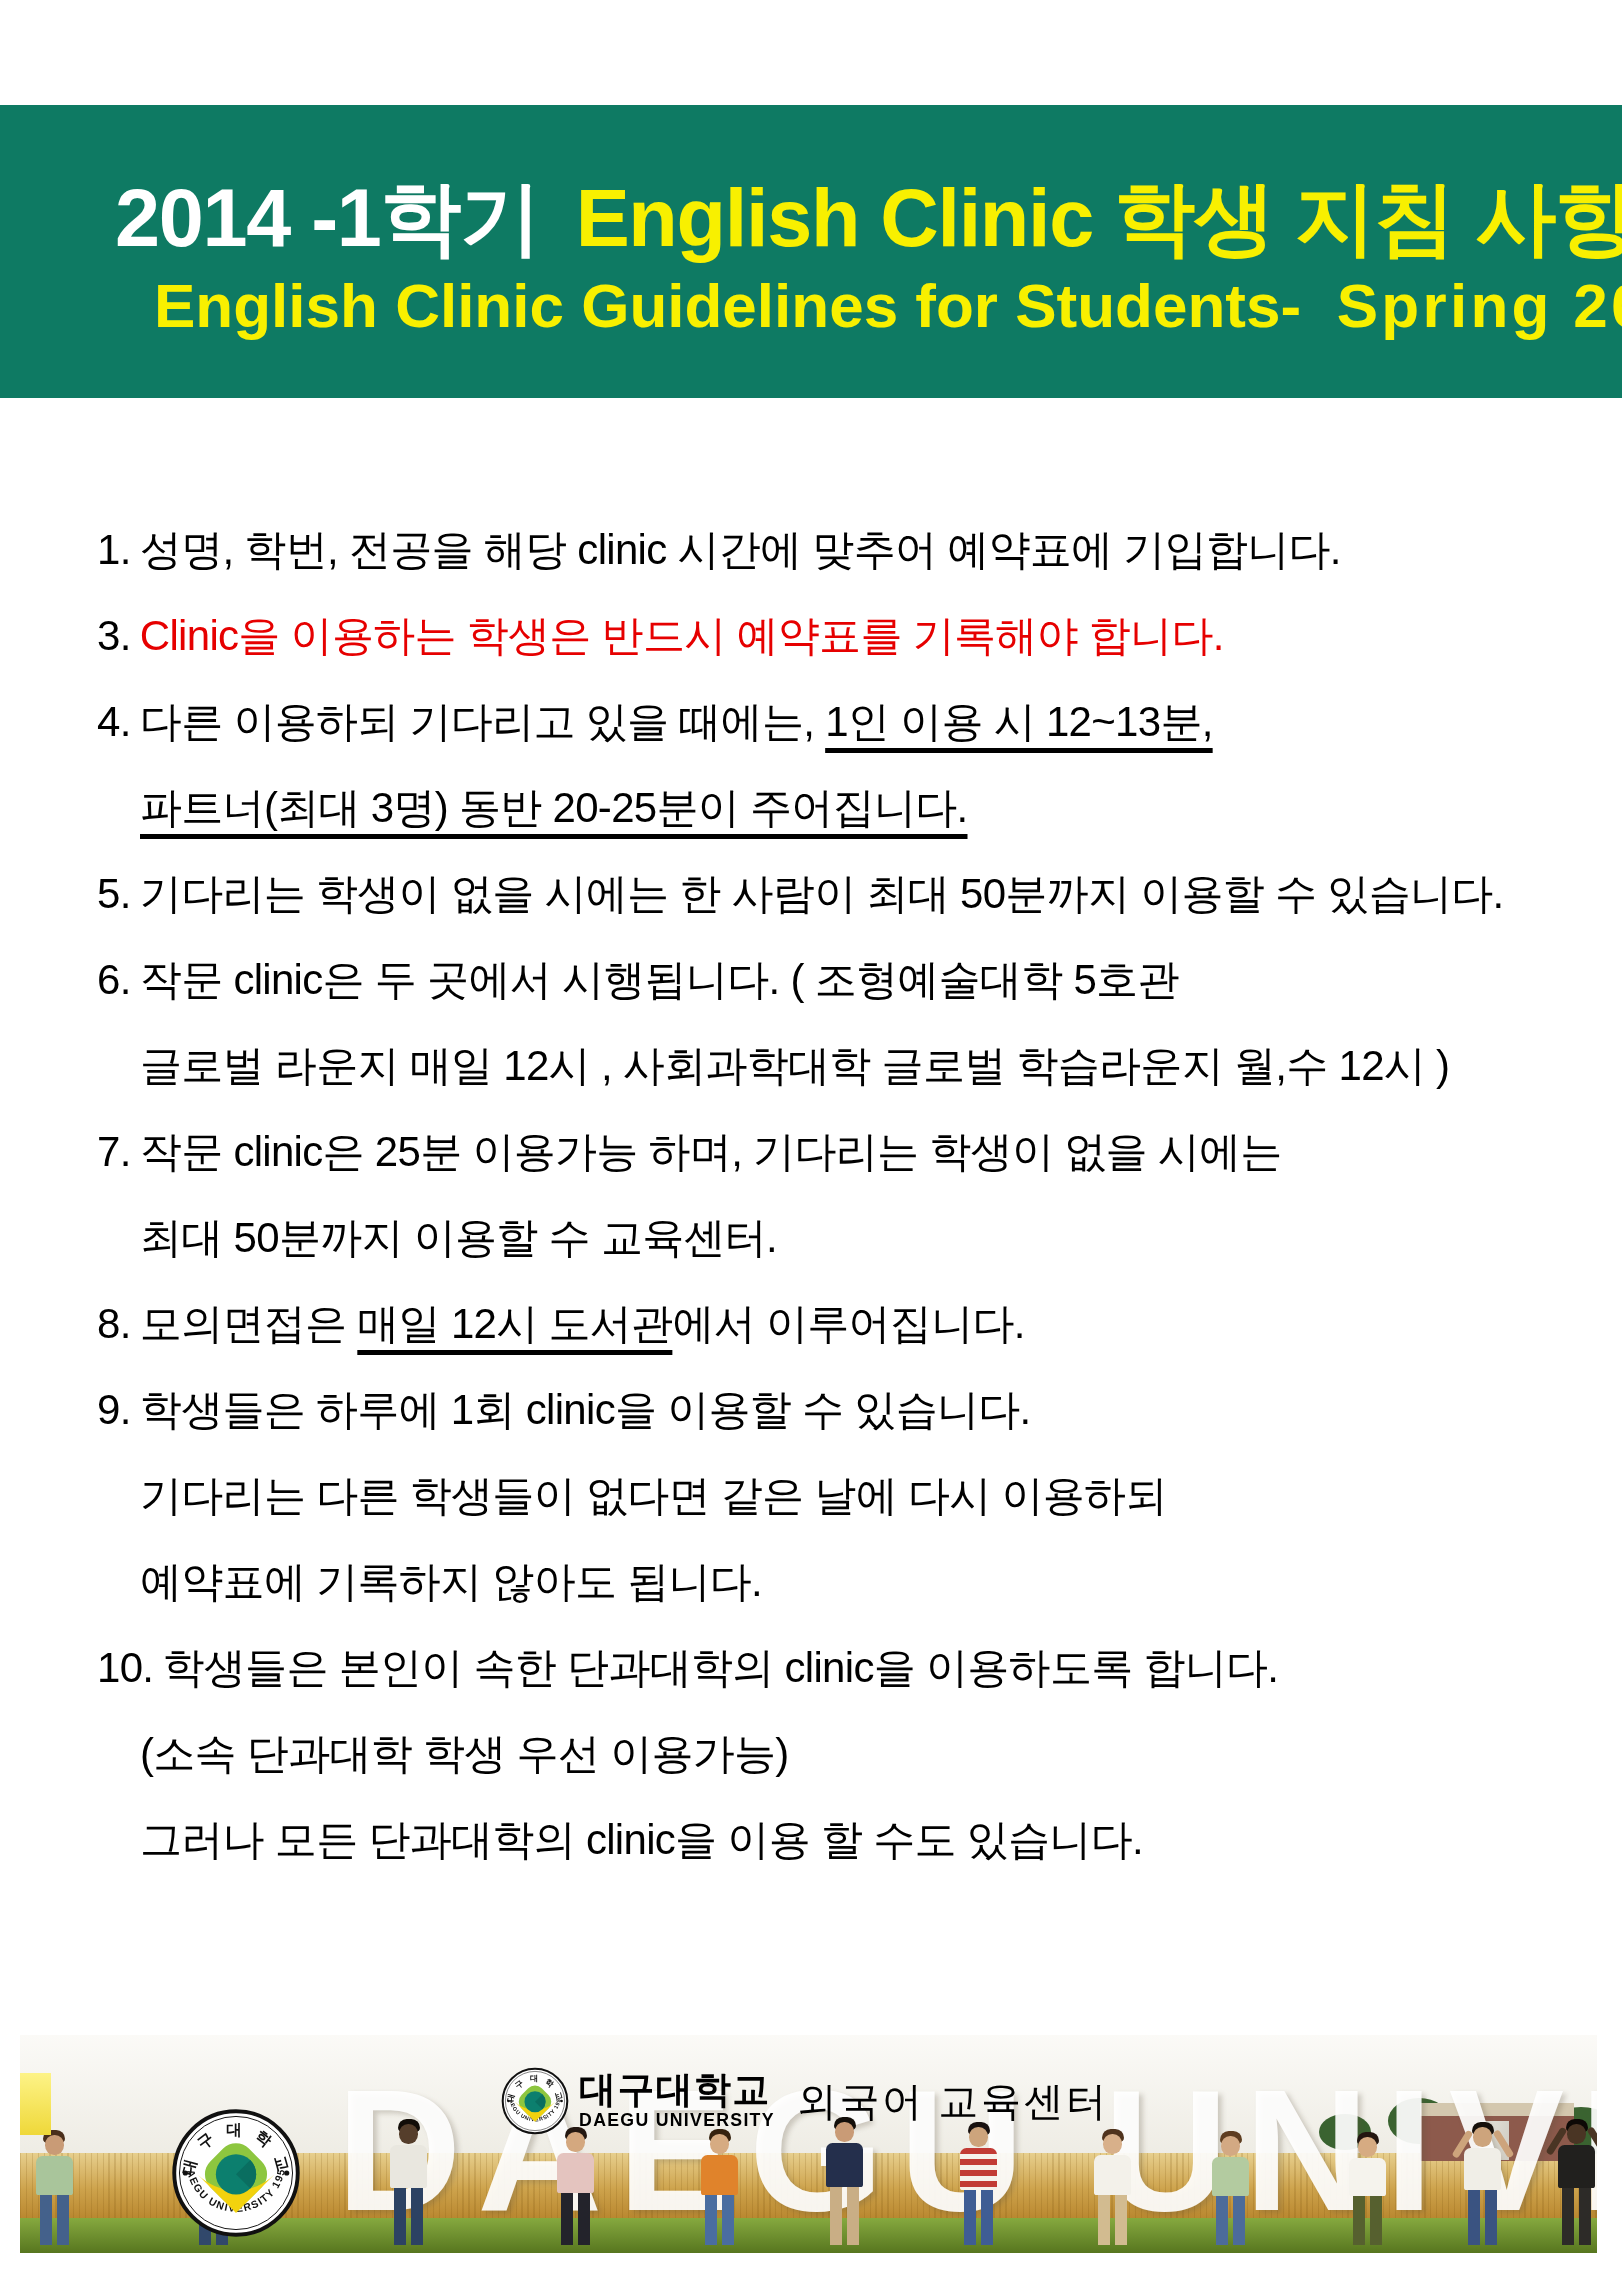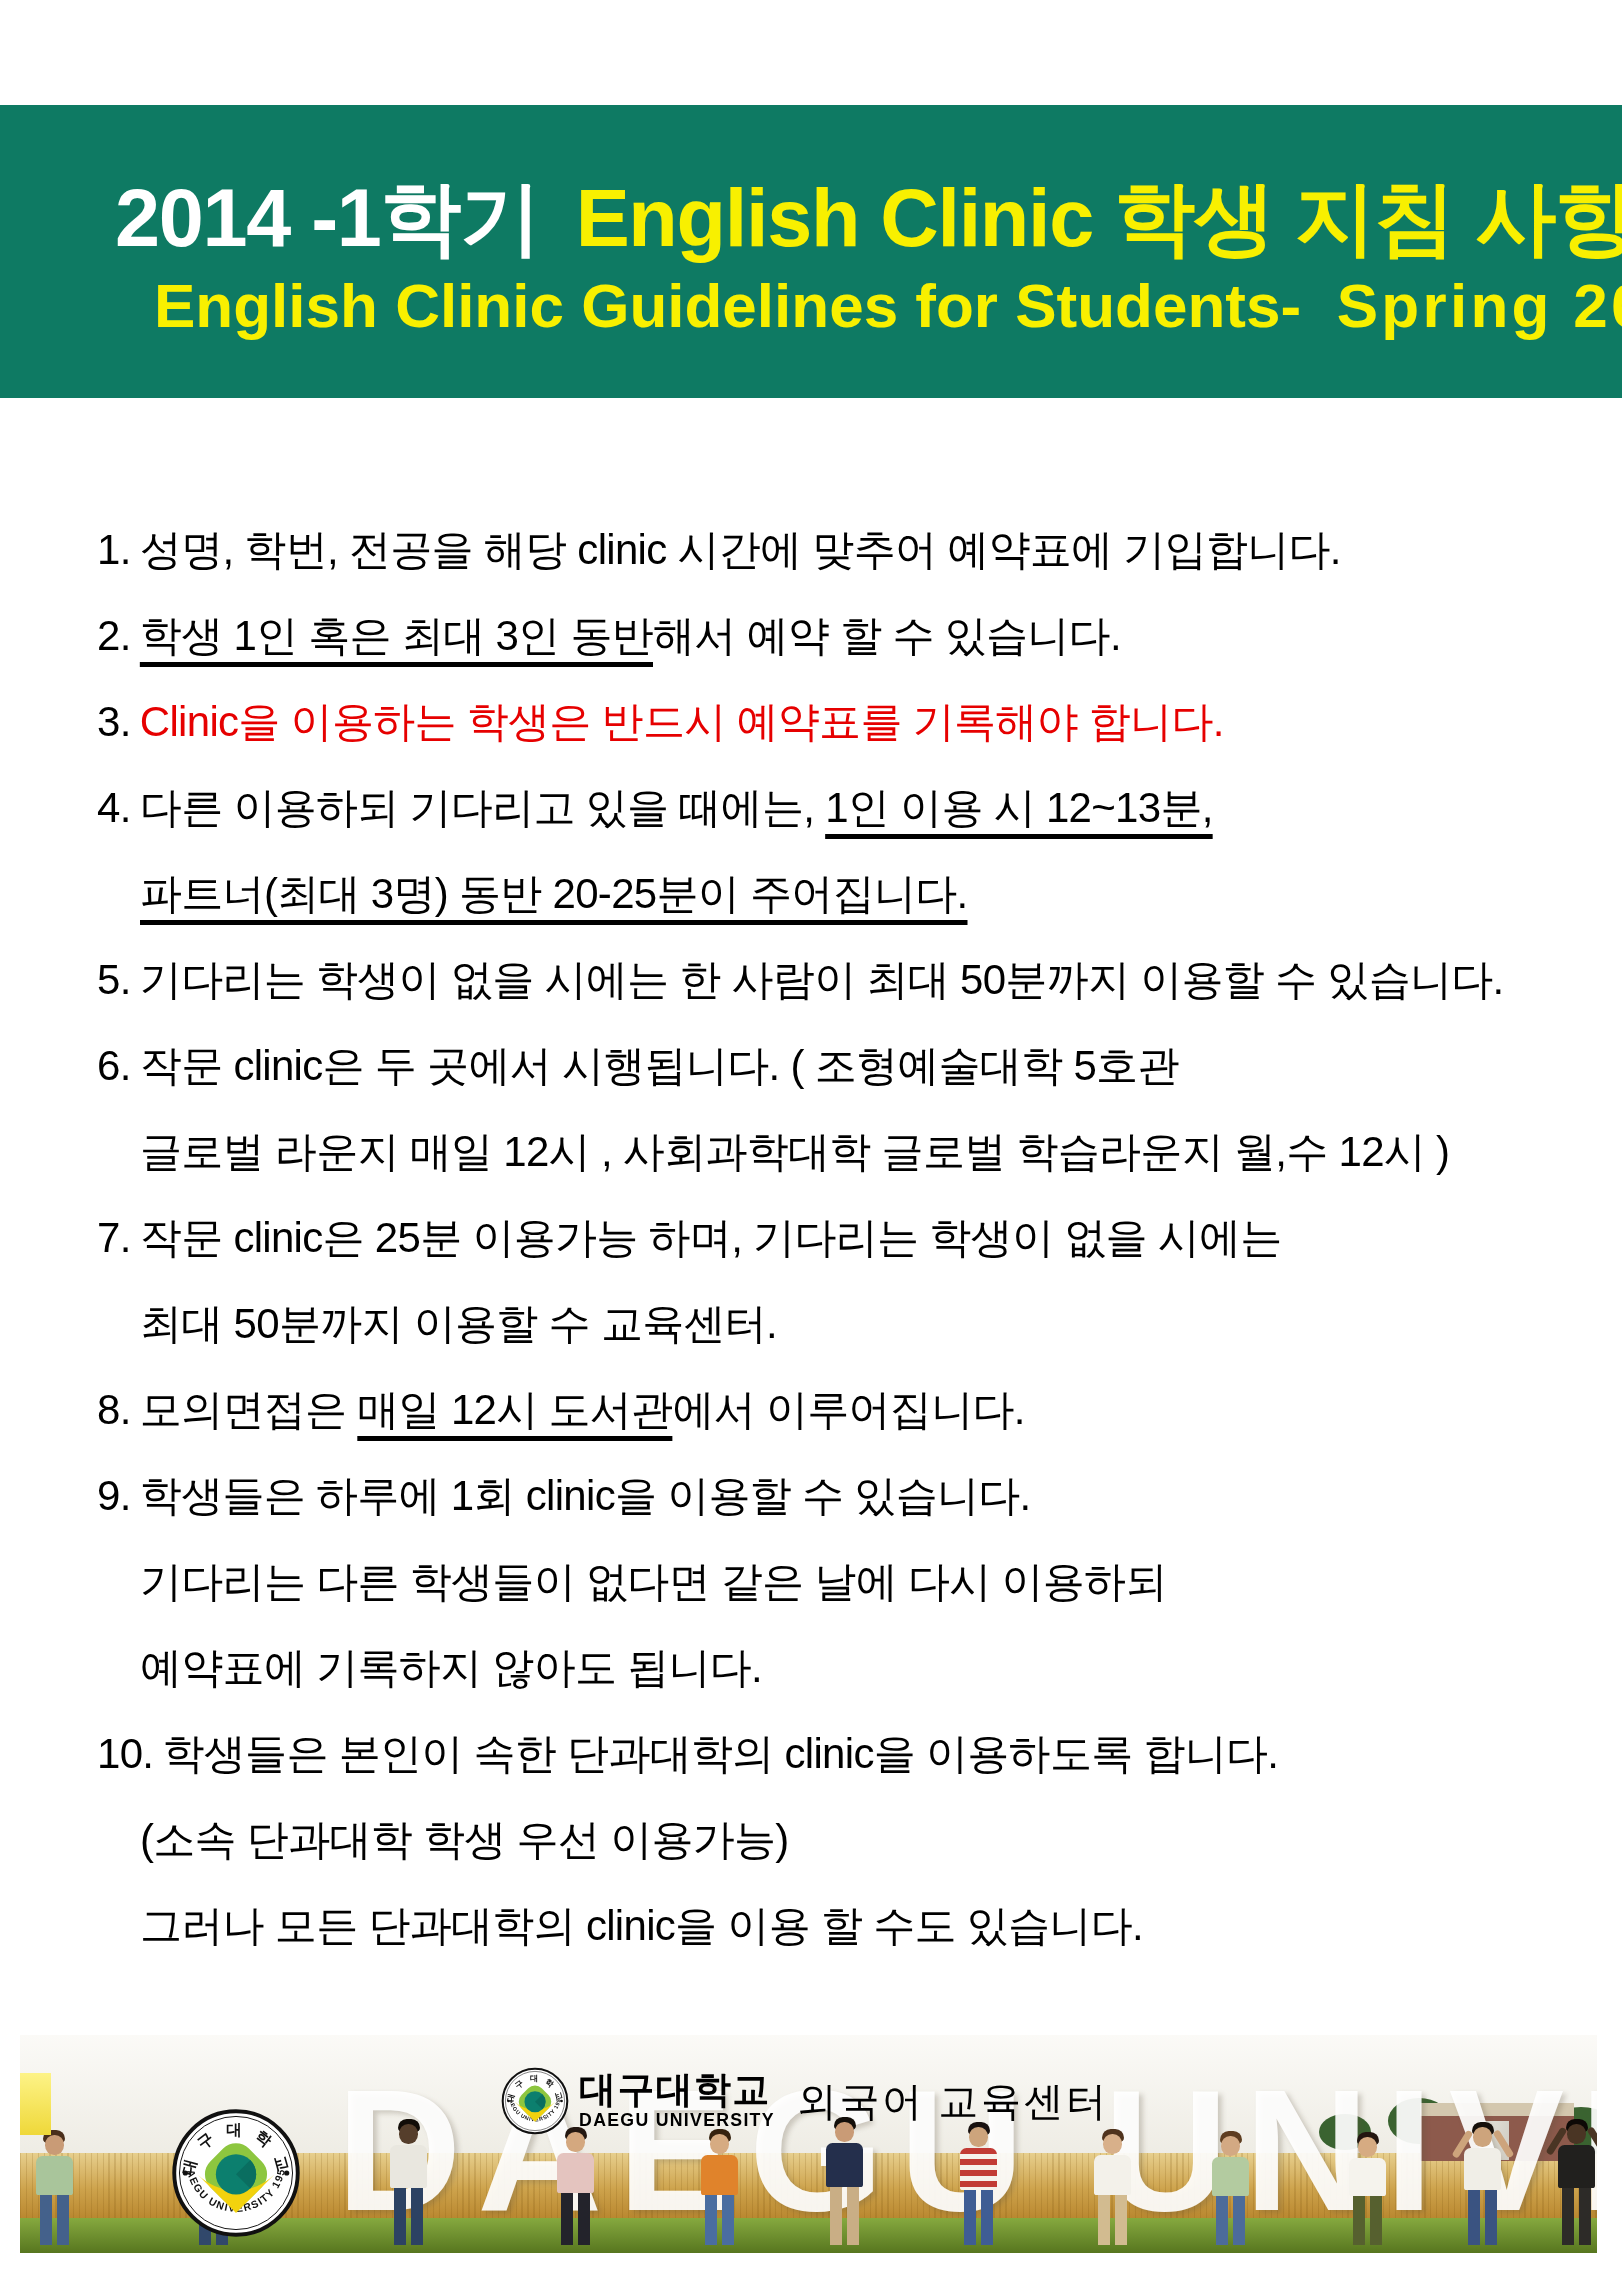--- a/index.html
+++ b/index.html
@@ -104,21 +104,20 @@
       <span class="t-yellow">English Clinic 학생 지침 사항</span>
     </div>
     <div class="title2">
       <span>English Clinic Guidelines for Students-</span>
       <span class="accent">Spring 2014</span>
     </div>
   </header>
 
   <main class="guidelines" id="guidelines">
       <div class="g-line"><span class="g-num">1.</span><span class="">성명, 학번, 전공을 해당 clinic 시간에 맞추어 예약표에 기입합니다.</span></div>
-      <div class="g-line"><span class="g-num">2.</span><span class=" seg-u">학생 1인 혹은 최대 3인 동반</span><span class="">해서 예약 할 수 있습니다.</span></div>
       <div class="g-line"><span class="g-num">3.</span><span class=" seg-r">Clinic을 이용하는 학생은 반드시 예약표를 기록해야 합니다.</span></div>
       <div class="g-line"><span class="g-num">4.</span><span class="">다른 이용하되 기다리고 있을 때에는, </span><span class=" seg-u">1인 이용 시 12~13분,</span></div>
       <div class="g-line cont"><span class=" seg-u">파트너(최대 3명) 동반 20-25분이 주어집니다.</span></div>
       <div class="g-line"><span class="g-num">5.</span><span class="">기다리는 학생이 없을 시에는 한 사람이 최대 50분까지 이용할 수 있습니다.</span></div>
       <div class="g-line"><span class="g-num">6.</span><span class="">작문 clinic은 두 곳에서 시행됩니다.  </span><span class=" seg-b">( 조형예술대학 5호관</span></div>
       <div class="g-line cont"><span class=" seg-b">글로벌 라운지 매일 12시 , 사회과학대학 글로벌 학습라운지 월,수 12시 )</span></div>
       <div class="g-line"><span class="g-num">7.</span><span class="">작문 clinic은 25분 이용가능 하며, 기다리는 학생이 없을 시에는</span></div>
       <div class="g-line cont"><span class="">최대 50분까지 이용할 수 교육센터.</span></div>
       <div class="g-line"><span class="g-num">8.</span><span class=" seg-b">모의면접은 </span><span class=" seg-u">매일 12시 도서관</span><span class="">에서 이루어집니다.</span></div>
       <div class="g-line"><span class="g-num">9.</span><span class="">학생들은 </span><span class=" seg-b">하루에 1회</span><span class=""> clinic을 이용할 수 있습니다.</span></div>

